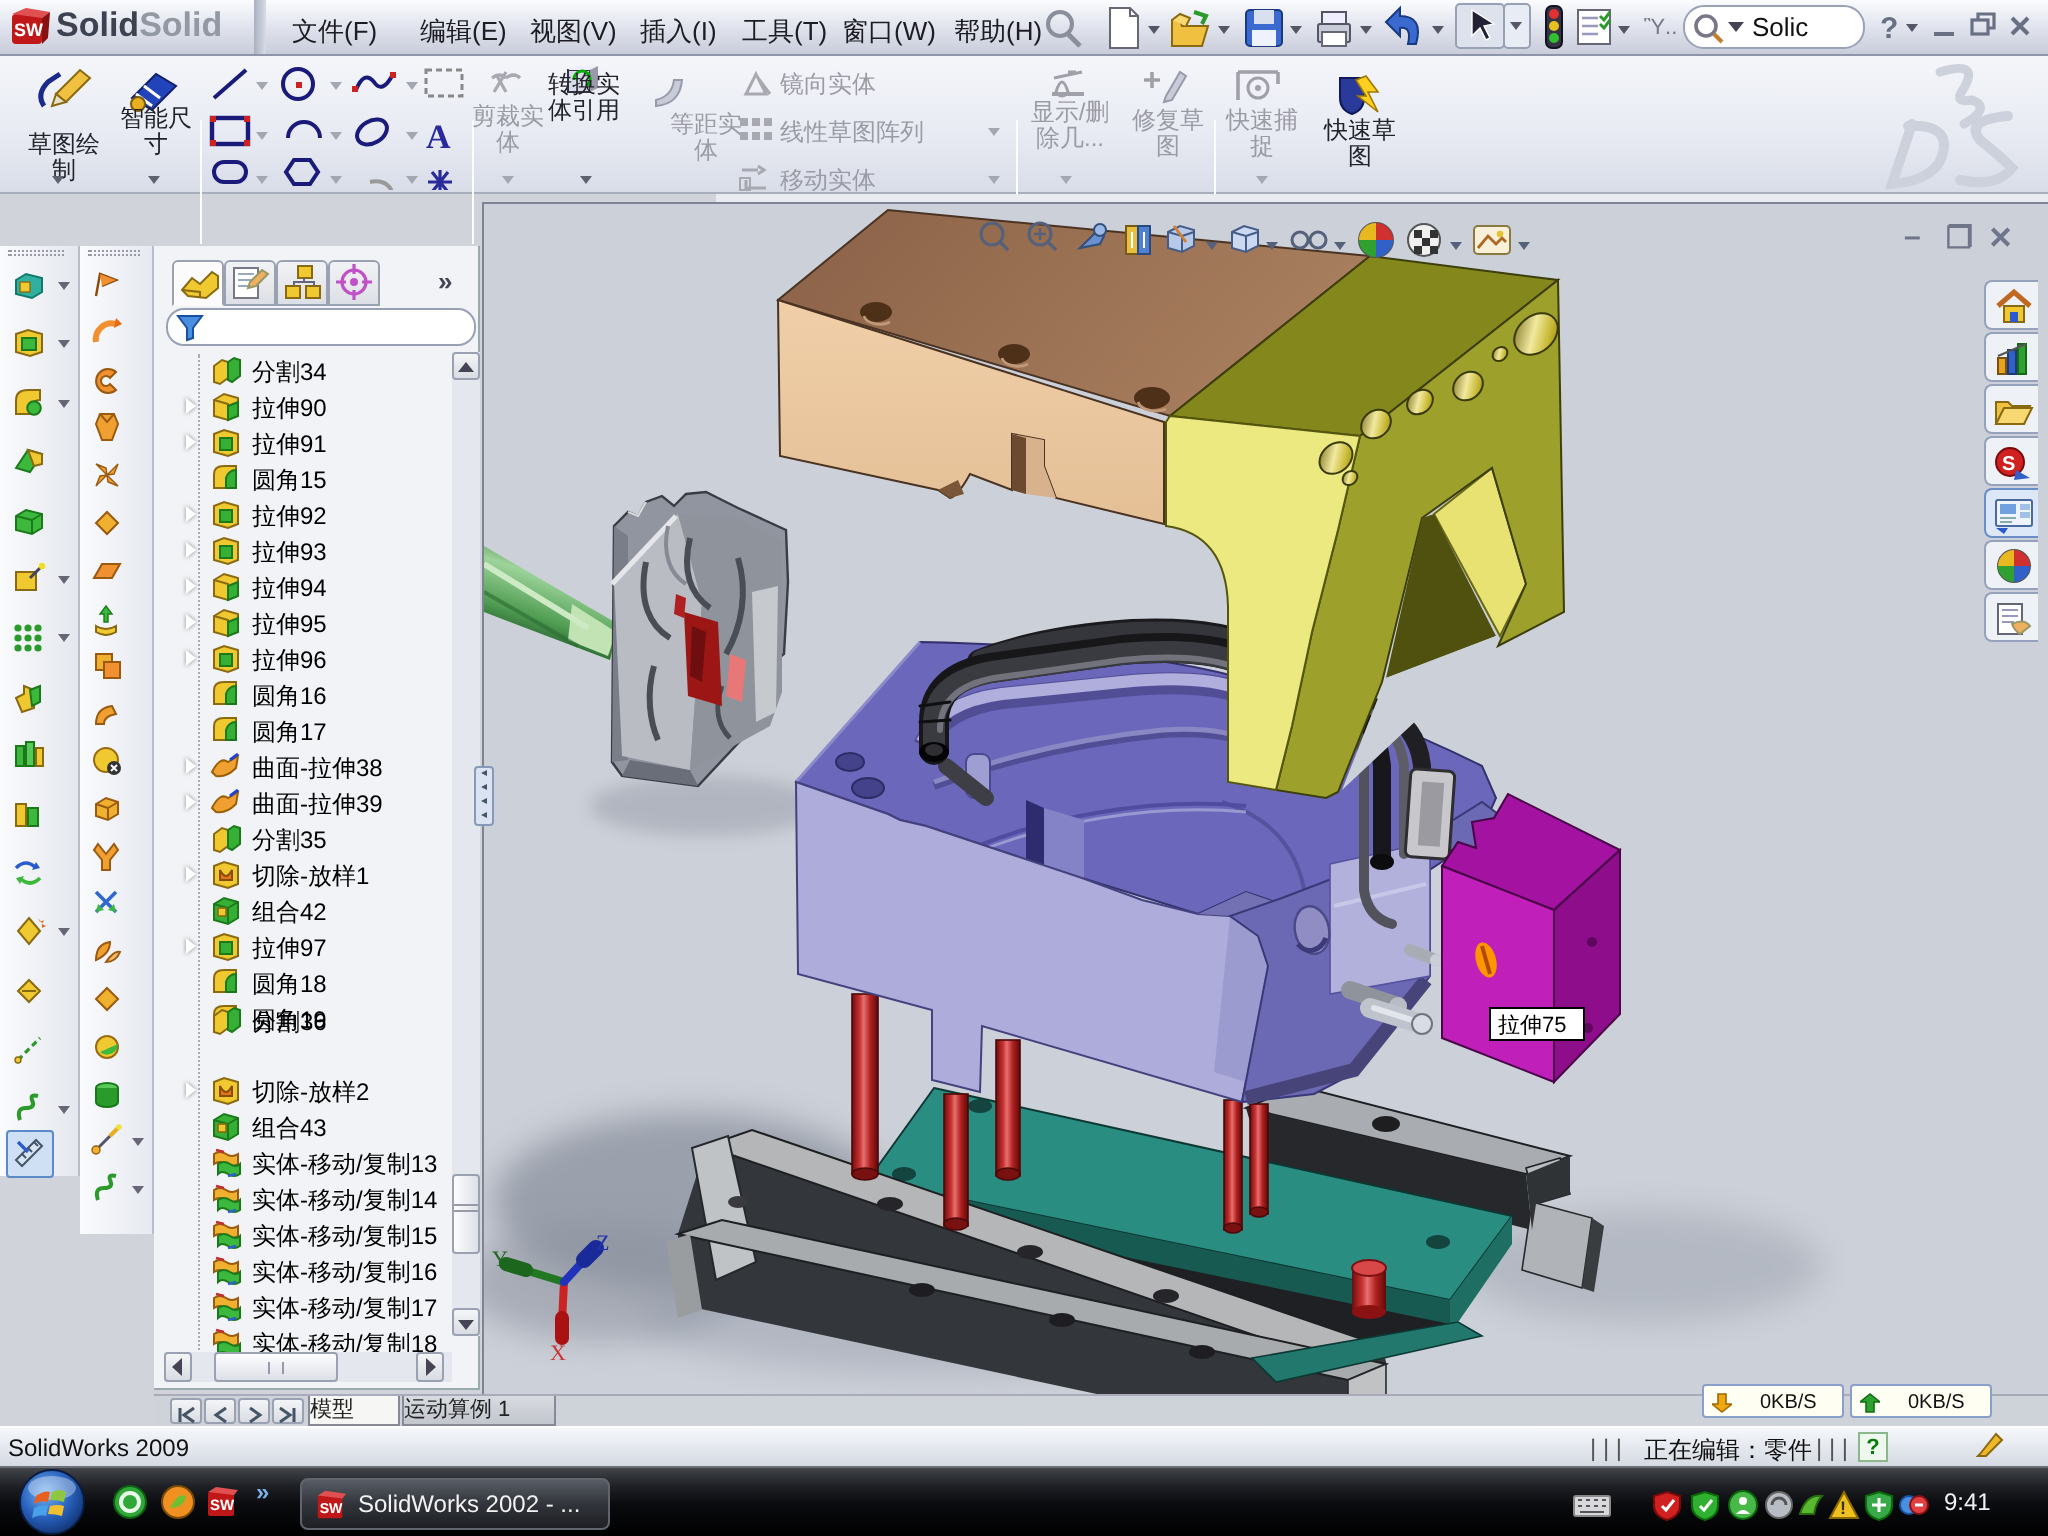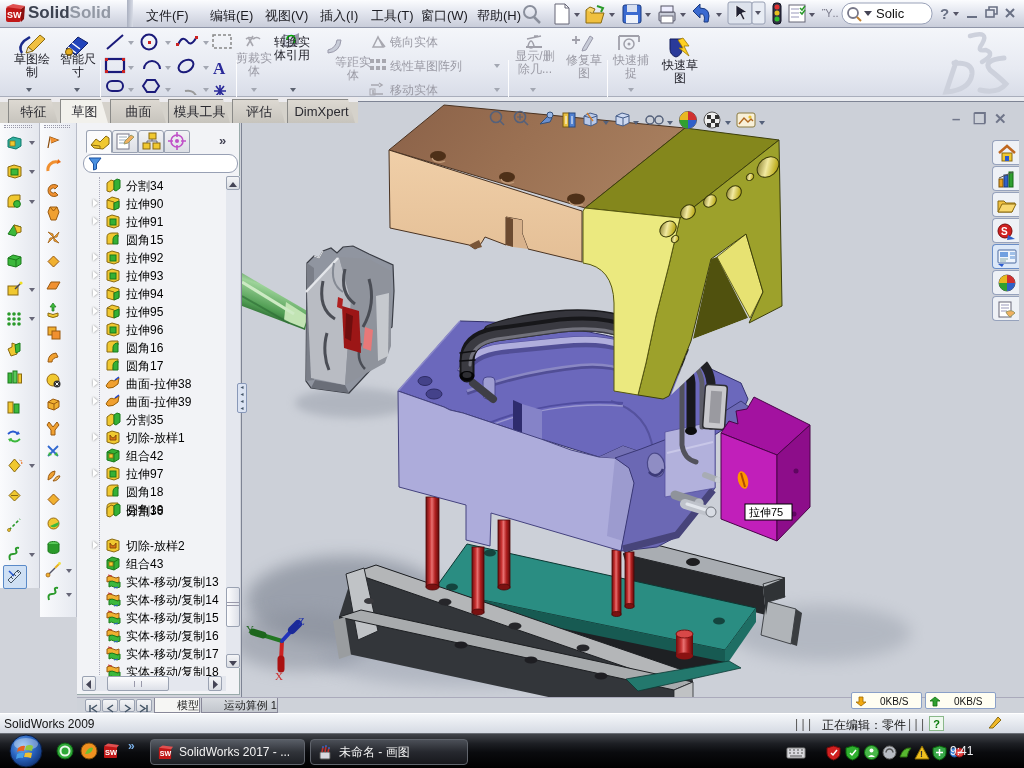--- a/index.html
+++ b/index.html
@@ -36,21 +36,21 @@
 .tico{position:absolute;left:28px;top:1px;width:16px;height:16px}
 
 .sbtn{position:absolute;background:linear-gradient(#f4f5f7,#d9dce2);border:1px solid #9aa2b2;border-radius:2px;color:#333;text-align:center}
 
 #viewport{position:absolute;left:241px;top:101px;width:783px;height:596px;background:#ccd0d8;border-top:1px solid #7e8494;border-left:1px solid #7e8494}
 #scene{position:absolute;left:0;top:0}
 .vwb{position:absolute;font-size:15px;color:#70768a;font-weight:bold}
 .tptab{position:absolute;left:992px;width:27px;height:25px;background:#eef1f6;border:1px solid #96a2bc;border-right:none;border-radius:4px 0 0 4px}
 
 #mdistrip{position:absolute;left:77px;top:697px;width:947px;height:16px;background:#ced2d9;border-top:1px solid #aab}
-.mtab{position:absolute;top:0px;height:15px;font-size:11px;text-align:right;line-height:15px;color:#222;border:1px solid #889;border-top:none}
+.mtab{position:absolute;top:0px;height:15px;font-size:11px;text-align:left;line-height:15px;color:#222;border:1px solid #889;border-top:none}
 
 #statusbar{position:absolute;left:0;top:713px;width:1024px;height:20px;background:linear-gradient(#f5f7fa,#d5dae3);border-top:1px solid #fff;font-size:12px;color:#111}
 
 #taskbar{position:absolute;left:0;top:733px;width:1024px;height:35px;background:linear-gradient(#45484e,#1d1f24 30%,#0a0b0e 55%,#000)}
 .tbbtn{position:absolute;top:6px;height:26px;border:1px solid #60646c;border-radius:4px;background:linear-gradient(#4b4f57,#26282e 50%,#17181c);color:#f2f2f2;font-size:12px;line-height:24px;white-space:nowrap;overflow:hidden}
 </style></head>
 <body>
 <div id="page">
 
 <div id="titlebar">
@@ -137,21 +137,21 @@
   </svg>
 </div>
 
 <div id="toolbar2">
   
   <svg class="abs" style="left:16px;top:5px" width="32" height="26" viewBox="0 0 32 26">
     <path d="M6,20 Q2,14 8,8 L14,4" fill="none" stroke="#1a2a8a" stroke-width="2.5"></path>
     <path d="M12,14 L24,2 L29,6 L17,18 Z" fill="#f0c040" stroke="#8a6a10" stroke-width="1"></path>
     <path d="M12,14 L10,20 L17,18 Z" fill="#e8e0c8" stroke="#8a6a10" stroke-width="1"></path>
   </svg>
-  <div class="tbtxt" style="left:4px;top:25px;width:56px">草图绘<br>制</div>
+  <div class="tbtxt" style="left:4px;top:38px;width:56px">草图绘<br>制</div>
   <div class="dar" style="left:26px;top:60px"></div>
   
   <svg class="abs" style="left:62px;top:5px" width="30" height="26" viewBox="0 0 30 26">
     <path d="M4,16 L16,4 L26,10 L14,22 Z" fill="#2244bb" stroke="#10206a" stroke-width="1"></path>
     <path d="M6,14 L14,20" stroke="#fff" stroke-width="1.5"></path>
     <path d="M10,10 L18,16" stroke="#fff" stroke-width="1.5"></path>
     <circle cx="7" cy="19" r="3.5" fill="#e8b020" stroke="#7a5a08"></circle>
   </svg>
   <div class="tbtxt" style="left:50px;top:25px;width:56px">智能尺<br>寸</div>
   <div class="dar" style="left:74px;top:60px"></div>
@@ -255,28 +255,20 @@
   
   <svg class="abs" style="left:938px;top:0" width="86" height="69" viewBox="0 0 86 69">
   <g fill="none" stroke="#cdd1dc" stroke-linecap="round">
     <path d="M32,8 Q52,2 44,16 Q38,24 48,22 Q58,26 44,34" stroke-width="4.5"></path>
     <path d="M18,34 L8,64 Q32,62 34,46 Q35,34 16,35" stroke-width="5"></path>
     <path d="M66,30 Q44,32 52,42 Q62,50 68,56 Q60,66 42,62" stroke-width="5"></path>
   </g>
 </svg>
 </div>
 
-<div id="tabrow">
-  <div class="ctab" style="left:8px;width:50px">特征</div>
-  <div class="ctab active" style="left:60px;width:48px">草图</div>
-  <div class="ctab" style="left:110px;width:56px">曲面</div>
-  <div class="ctab" style="left:168px;width:62px">模具工具</div>
-  <div class="ctab" style="left:232px;width:53px">评估</div>
-  <div class="ctab" style="left:287px;width:68px">DimXpert</div>
-</div>
 
 <div id="ltb1">
   <div class="abs" style="left:4px;top:2px;width:28px;height:3px;border-top:1px dotted #99a;border-bottom:1px dotted #99a"></div>
   <div id="l1icons">
         <div class="lic" style="left:6px;top:11px"><svg width="17" height="17" viewBox="0 0 17 17">
             <path d="M2,6 l5,-3 l8,2 l0,7 l-5,3 l-8,-2 Z" fill="#30b0a0" stroke="#107a6a"></path>
             <rect x="4" y="7" width="5" height="5" fill="#f0c830" stroke="#8a6a10" stroke-width="0.7"></rect>
           </svg></div>
         <div class="dar" style="left:29px;top:18px;border-top-color:#667"></div>
         <div class="lic" style="left:6px;top:40.4px"><svg width="17" height="17" viewBox="0 0 17 17">
@@ -1144,28 +1136,21 @@
         <text x="3" y="13" font-size="7.5" font-weight="bold" fill="#fff" font-family="Liberation Sans">SW</text>
       </svg>
   <div class="abs" style="left:128px;top:6px;color:#7ab0e8;font-size:12px;font-weight:bold">»</div>
 
   <div class="tbbtn" style="left:150px;width:155px;background:linear-gradient(#585d66,#31343a 50%,#1e2025)">
     <svg class="abs" style="left:6px;top:4px" width="17" height="17" viewBox="0 0 18 18">
           <rect x="2" y="4" width="13" height="12" rx="1" fill="#c01818"></rect>
           <path d="M2,4 l4,-2.5 l11,1.5 l-2,2.5 Z" fill="#e05050"></path>
           <text x="3" y="13" font-size="7.5" font-weight="bold" fill="#fff" font-family="Liberation Sans">SW</text>
         </svg>
-    <span style="margin-left:28px">SolidWorks 2017 - ...</span></div>
-  <div class="tbbtn" style="left:310px;width:158px">
-    <svg class="abs" style="left:6px;top:4px" width="17" height="17" viewBox="0 0 17 17">
-          <rect x="3" y="8" width="10" height="7" rx="1" fill="#d8d8e0" stroke="#555"></rect>
-          <path d="M5,8 l1,-5 M8,8 l1,-6 M11,8 l1,-4" stroke="#c03030" stroke-width="1.6"></path>
-          <path d="M5,3 l2,0 M8,2 l2,0 M11,4 l2,0" stroke="#3060c0" stroke-width="1.6"></path>
-        </svg>
-    <span style="margin-left:28px">未命名 - 画图</span></div>
+    <span style="margin-left:28px">SolidWorks 2002 - ...</span></div>
 
   <svg class="abs" style="left:786px;top:14px" width="20" height="12" viewBox="0 0 20 12">
         <rect x="1" y="1" width="18" height="10" rx="1" fill="#d8d8dc" stroke="#888"></rect>
         <path d="M3,3 h2 M7,3 h2 M11,3 h2 M15,3 h2 M3,6 h2 M7,6 h2 M11,6 h2 M15,6 h2 M4,9 h12" stroke="#555" stroke-width="1"></path>
       </svg>
   <svg class="abs" style="left:826px;top:12px" width="15" height="16" viewBox="0 0 15 16">
         <path d="M7.5,1 L14,3 V8 Q14,13 7.5,15 Q1,13 1,8 V3 Z" fill="#d02020" stroke="#7a0a0a"></path>
         <path d="M5,8 l2,2 l4,-5" stroke="#fff" stroke-width="1.5" fill="none"></path>
       </svg>
   <svg class="abs" style="left:845px;top:12px" width="15" height="16" viewBox="0 0 15 16">
@@ -1190,21 +1175,21 @@
       </svg>
   <svg class="abs" style="left:932px;top:12px" width="15" height="16" viewBox="0 0 15 16">
         <path d="M7.5,1 L14,3 V8 Q14,13 7.5,15 Q1,13 1,8 V3 Z" fill="#38a848" stroke="#0a6a0a"></path>
         <path d="M7.5,4 v7 M4,7.5 h7" stroke="#fff" stroke-width="1.5"></path>
       </svg>
   <svg class="abs" style="left:949px;top:12px" width="16" height="15" viewBox="0 0 16 15">
         <circle cx="5.5" cy="7.5" r="4.5" fill="#4a90e0" stroke="#1a50a0"></circle>
         <circle cx="10.5" cy="7.5" r="4.5" fill="#e04040" stroke="#8a1010"></circle>
         <path d="M8.5,7.5 h4" stroke="#fff" stroke-width="1.5"></path>
       </svg>
-  <div class="abs" style="left:950px;top:11px;color:#f0f0f4;font-size:12px">9:41</div>
+  <div class="abs" style="left:972px;top:11px;color:#f0f0f4;font-size:12px">9:41</div>
 </div>
 
 <div class="abs" style="left:988px;top:715px;width:14px;height:14px">
   <svg width="14" height="14" viewBox="0 0 14 14">
         <path d="M2,12 L10,2 L13,5 L5,13 L1,13 Z" fill="#f0b828" stroke="#8a6a10"></path>
       </svg></div>
 
 </div>
 
 </body></html>

